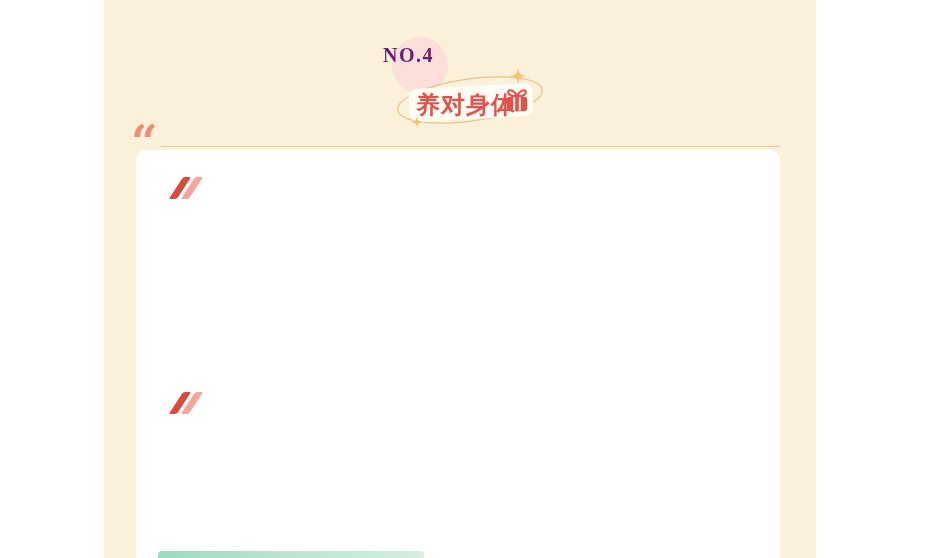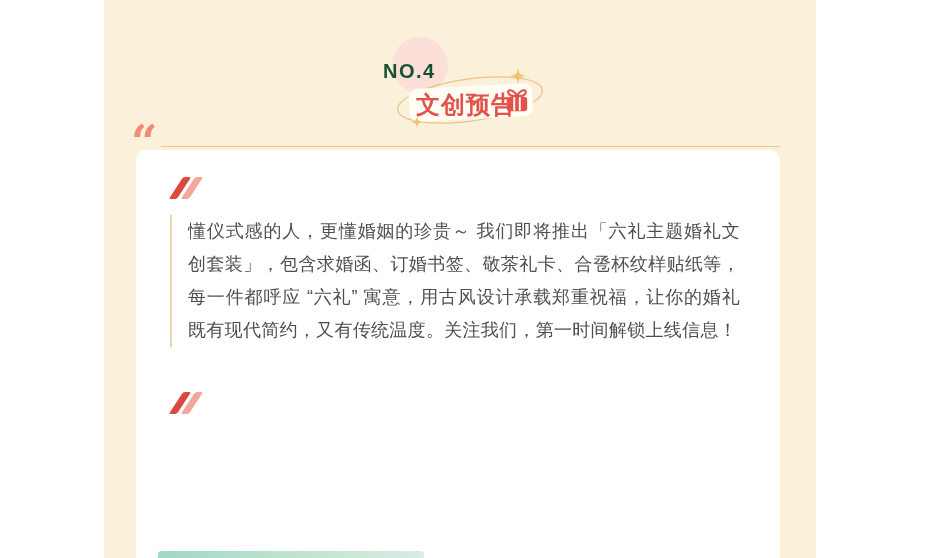--- a/index.html
+++ b/index.html
@@ -6,22 +6,22 @@
   #frame {
     position:relative; width:928px; height:558px; overflow:hidden;
     background:#ffffff; font-family:"Liberation Sans", sans-serif;
   }
   
   .panel { position:absolute; left:104px; top:0; width:712px; height:558px; background:#fbf1da; }
 
   
   .no4-circle { position:absolute; left:392px; top:37px; width:56px; height:56px;
     border-radius:50%; background:#fbdfd8; }
-  .no4 { position:absolute; left:383px; top:60px; font-size:20px; font-weight:bold;
-    color:#14532d; letter-spacing:1.5px; }
+  .no4 { position:absolute; left:383px; top:44px; font-size:20px; font-weight:bold;
+    color:#701a75; letter-spacing:1.5px;font-family:Liberation Serif, serif; }
   .orbit-svg { position:absolute; left:380px; top:55px; width:200px; height:85px; }
   .title-bg { position:absolute; left:409px; top:86px; width:124px; height:33px;
     background:#fffdf4; border-radius:9px; transform:rotate(-3deg); }
   .title { position:absolute; left:416px; top:89px; font-size:24px; font-weight:bold;
     color:#e2514a; letter-spacing:1px; }
   .gift { position:absolute; left:502px; top:86px; width:30px; height:30px; }
 
   
   .card { position:absolute; left:136px; top:150px; width:644px; height:430px;
     background:#ffffff; border-radius:10px; }
@@ -55,42 +55,41 @@
 <div id="frame">
   <div class="panel"></div>
 
   <div class="no4-circle"></div>
   <div class="no4">NO.4</div>
 
   <svg class="orbit-svg" viewBox="0 0 200 85">
     <ellipse cx="90" cy="45" rx="73" ry="21" fill="none" stroke="#e9c387" stroke-width="1.3" transform="rotate(-8 90 45)"></ellipse>
   </svg>
   <div class="title-bg"></div>
-  <div class="title">文创预告</div>
+  <div class="title">养对身体</div>
   <svg class="gift" viewBox="0 0 28 28">
     <path d="M14 9 C 9 1.5, 3 3.5, 7 8 C 9 9.6, 12 9.6, 14 9 Z" fill="#fffdf4" stroke="#e2514a" stroke-width="2"></path>
     <path d="M14 9 C 19 1.5, 25 3.5, 21 8 C 19 9.6, 16 9.6, 14 9 Z" fill="#fffdf4" stroke="#e2514a" stroke-width="2"></path>
     <rect x="4.5" y="10" width="19" height="13.5" rx="3" fill="#e2514a"></rect>
     <line x1="11.4" y1="10.4" x2="11.4" y2="23" stroke="#fffdf4" stroke-width="1.8"></line>
     <line x1="16.6" y1="10.4" x2="16.6" y2="23" stroke="#fffdf4" stroke-width="1.8"></line>
   </svg>
   <svg class="orbit-svg" style="pointer-events:none" viewBox="0 0 200 85">
     <path d="M138 13 C139 19, 140 20, 146 21 C140 22, 139 23, 138 29 C137 23, 136 22, 130 21 C136 20, 137 19, 138 13 Z" fill="#f2c36b"></path>
     <path d="M37 61 C37.8 65.5, 38.5 66.2, 43 67 C38.5 67.8, 37.8 68.5, 37 73 C36.2 68.5, 35.5 67.8, 31 67 C35.5 66.2, 36.2 65.5, 37 61 Z" fill="#f2c36b"></path>
   </svg>
 
   <div class="card"></div>
   <div class="quote-mark">“</div>
   <div class="accent-line"></div>
 
   <div class="slashes s1">
     <div class="slash a"></div>
     <div class="slash b"></div>
   </div>
-  <div class="para p1">懂仪式感的人，更懂婚姻的珍贵～ 我们即将推出「六礼主题婚礼文创套装」，包含求婚函、订婚书签、敬茶礼卡、合卺杯纹样贴纸等，每一件都呼应 “六礼” 寓意，用古风设计承载郑重祝福，让你的婚礼既有现代简约，又有传统温度。关注我们，第一时间解锁上线信息！</div>
 
   <div class="slashes s2">
     <div class="slash a"></div>
     <div class="slash b"></div>
   </div>
 
   <div class="teal-bar"></div>
 </div>
 
 </body></html>

